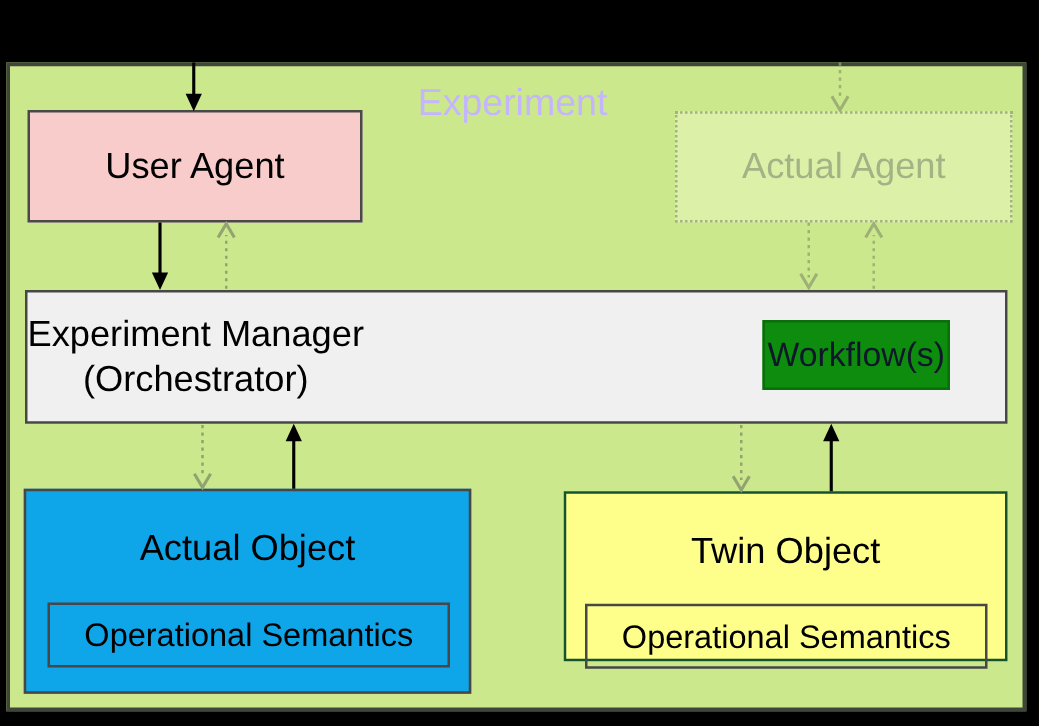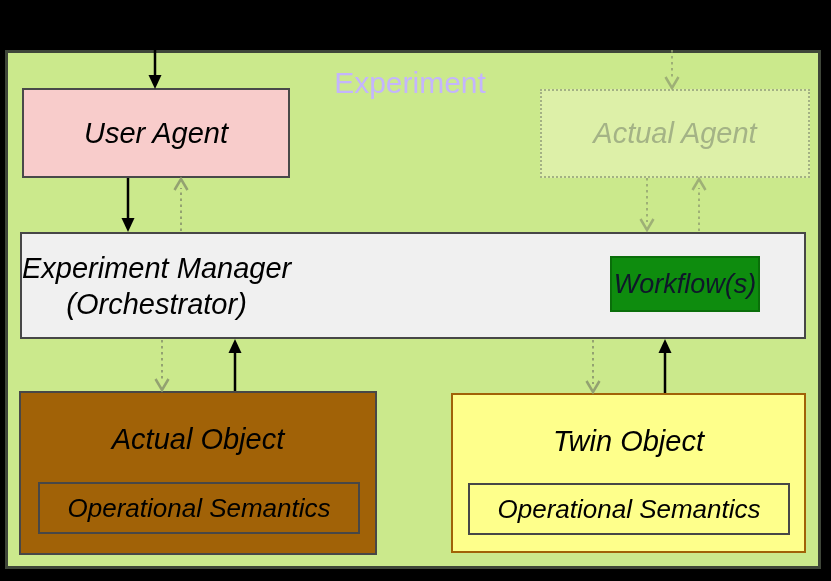--- a/index.html
+++ b/index.html
@@ -8,21 +8,21 @@
     font-family:"Liberation Sans", sans-serif;color:#000;overflow:hidden;
   }
   .container{
     position:absolute;left:5px;top:50px;width:816px;height:519px;
     background:#cbe98c;border:3px solid #3f4639;box-sizing:border-box;
   }
   .exp-title{
     position:absolute;left:300px;top:66px;width:220px;text-align:center;
     font-size:30px;color:#c4b5fd;
   }
-  .box{position:absolute;box-sizing:border-box;font-style:italic;}
+  .box{position:absolute;box-sizing:border-box;}
   .user-agent{
     left:22px;top:88px;width:268px;height:90px;background:#f8cccb;
     border:2px solid #494949;display:flex;align-items:center;justify-content:center;
     font-size:29px;
   }
   .machine-agent{
     left:540px;top:89px;width:270px;height:89px;
     background:rgba(248,250,210,0.40);
     border:2px dotted #a3b184;display:flex;align-items:center;justify-content:center;
     font-size:29px;color:#a4b386;
@@ -33,27 +33,27 @@
   }
   .manager-text{
     text-align:center;font-size:29px;line-height:36px;
   }
   .workflow{
     left:610px;top:256px;width:150px;height:56px;background:#0e8c0e;
     border:2px solid #0a6e0a;display:flex;align-items:center;justify-content:center;
     font-size:27px;color:#0f172a;
   }
   .actual-object{
-    left:19px;top:391px;width:358px;height:164px;background:#a16207;
+    left:19px;top:391px;width:358px;height:164px;background:#0ea5e9;
     border:2px solid #474747;
     padding-left:21px;
   }
   .twin-object{
-    left:451px;top:393px;width:355px;height:160px;background:#feff8b;
-    border:2px solid #a16207;
+    left:451px;top:393px;width:355px;height:136px;background:#feff8b;
+    border:2px solid #14532d;
   }
   .obj-title{
     position:absolute;left:0;right:0;top:30px;text-align:center;font-size:29px;
   }
   .inner-box{
     position:absolute;height:52px;border:2px solid #474747;box-sizing:border-box;
     display:flex;align-items:center;justify-content:center;font-size:26px;
     background:transparent;
   }
   .actual-object .inner-box{left:17px;top:89px;width:322px;}

